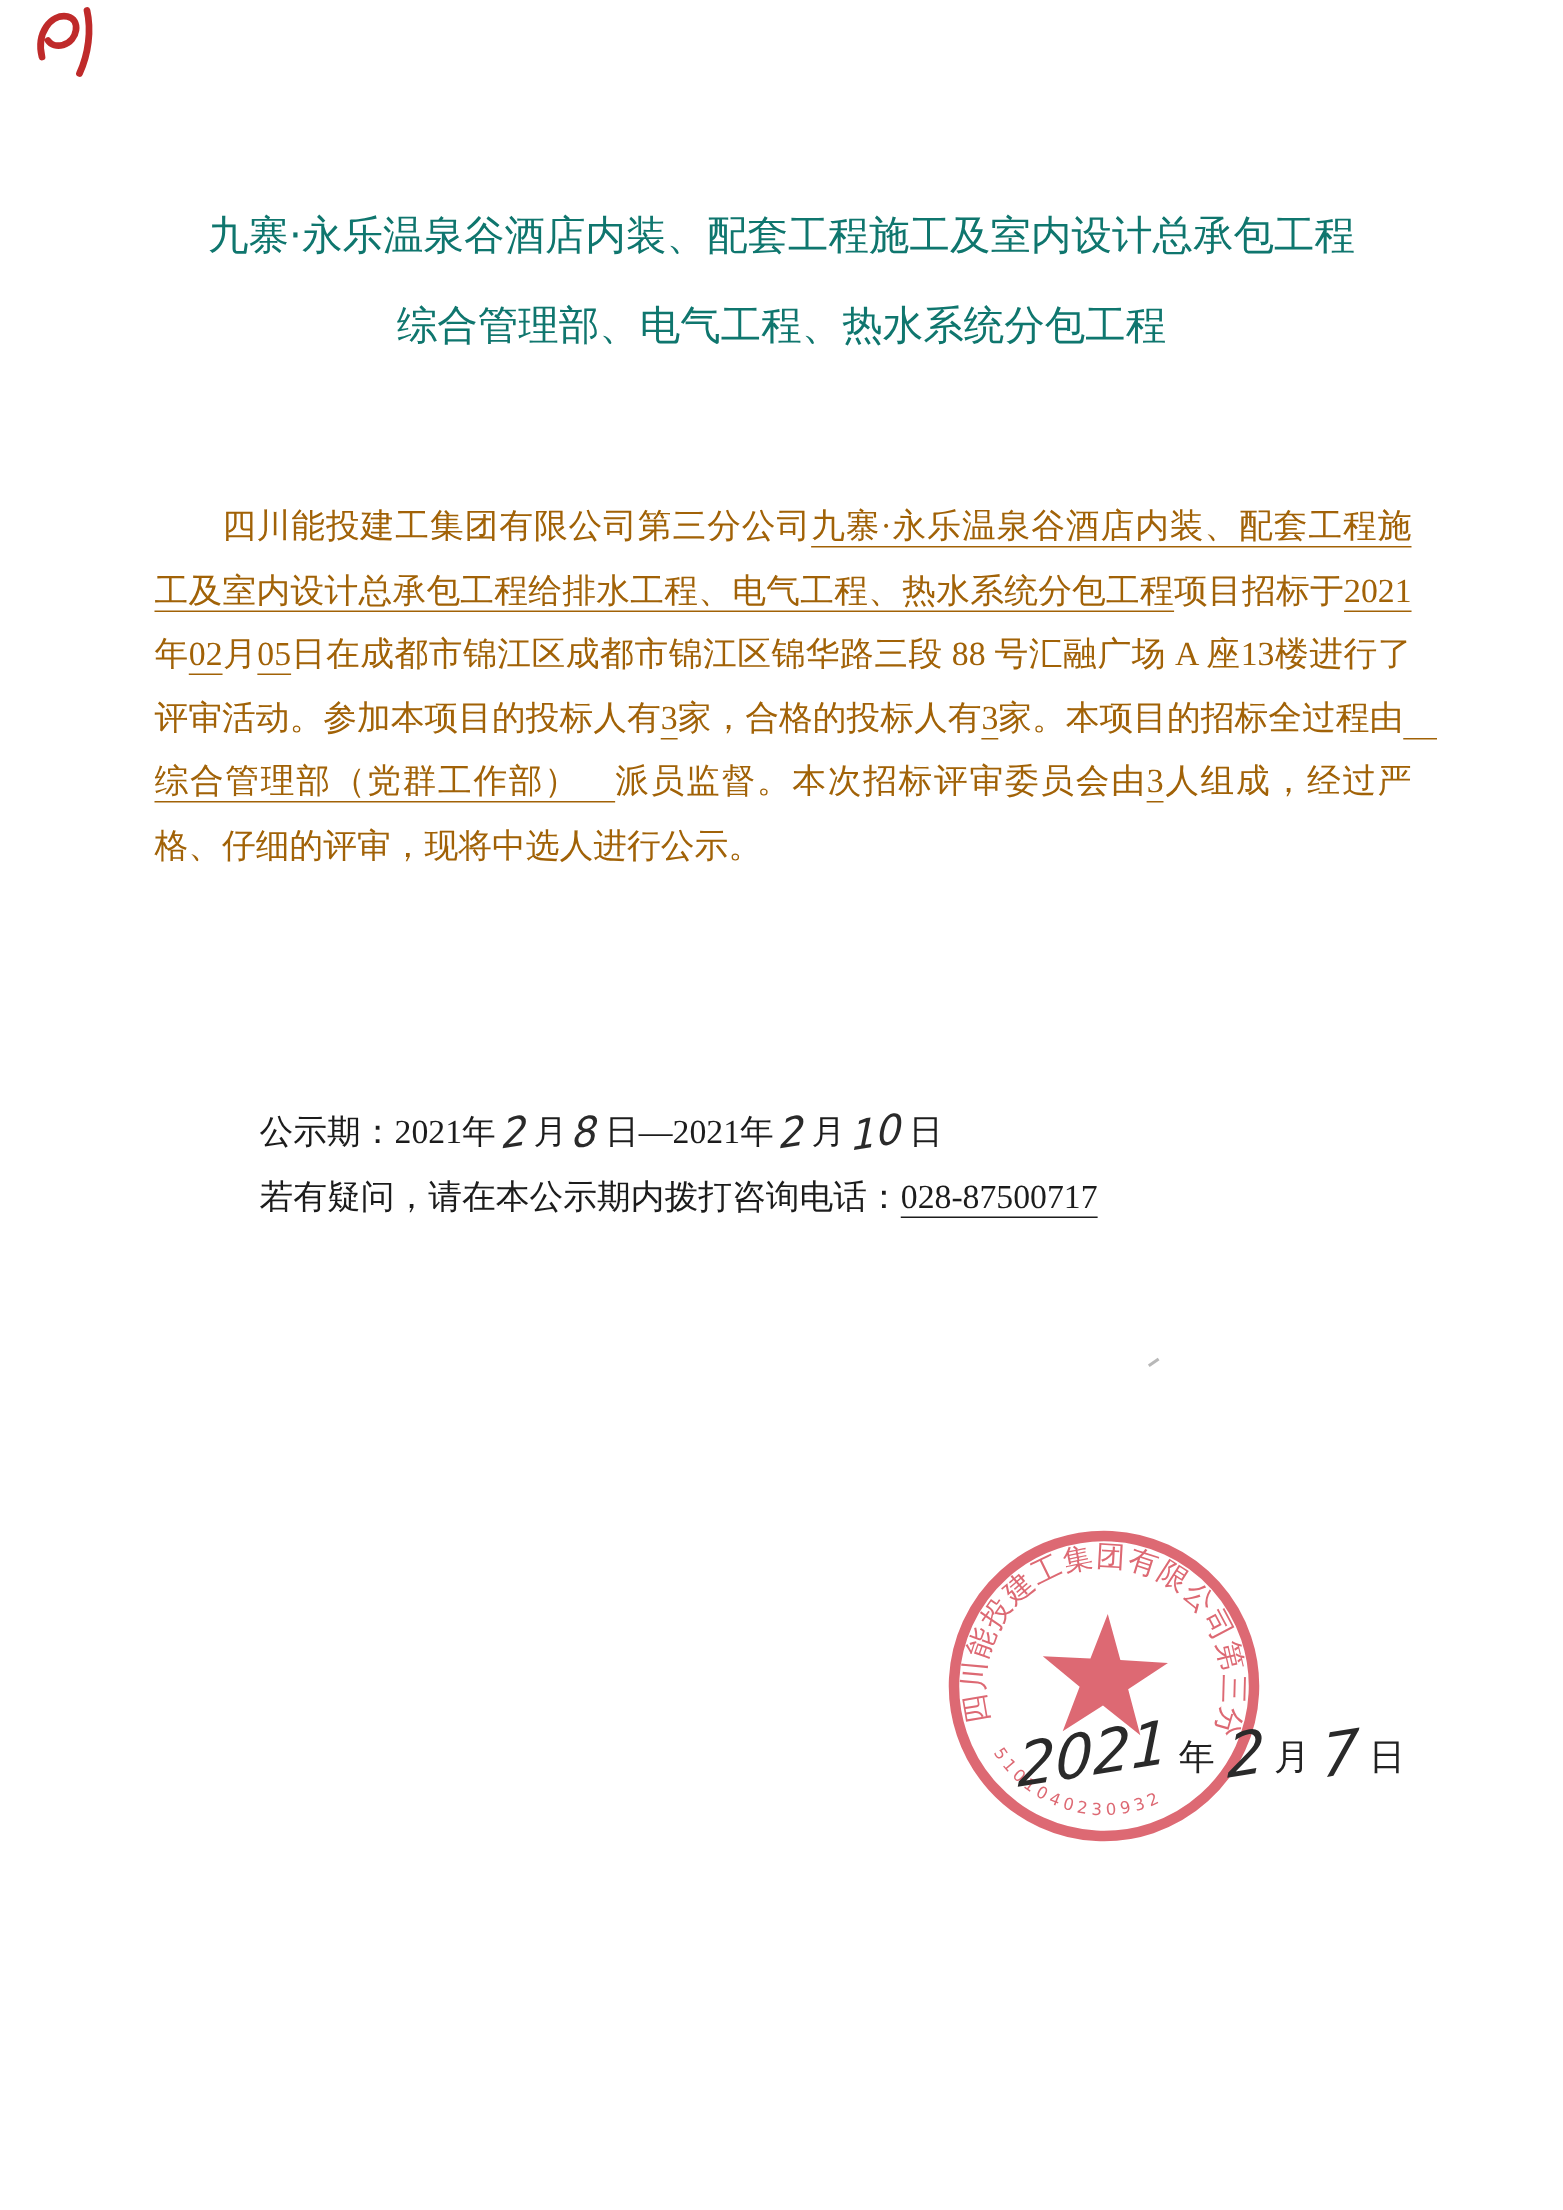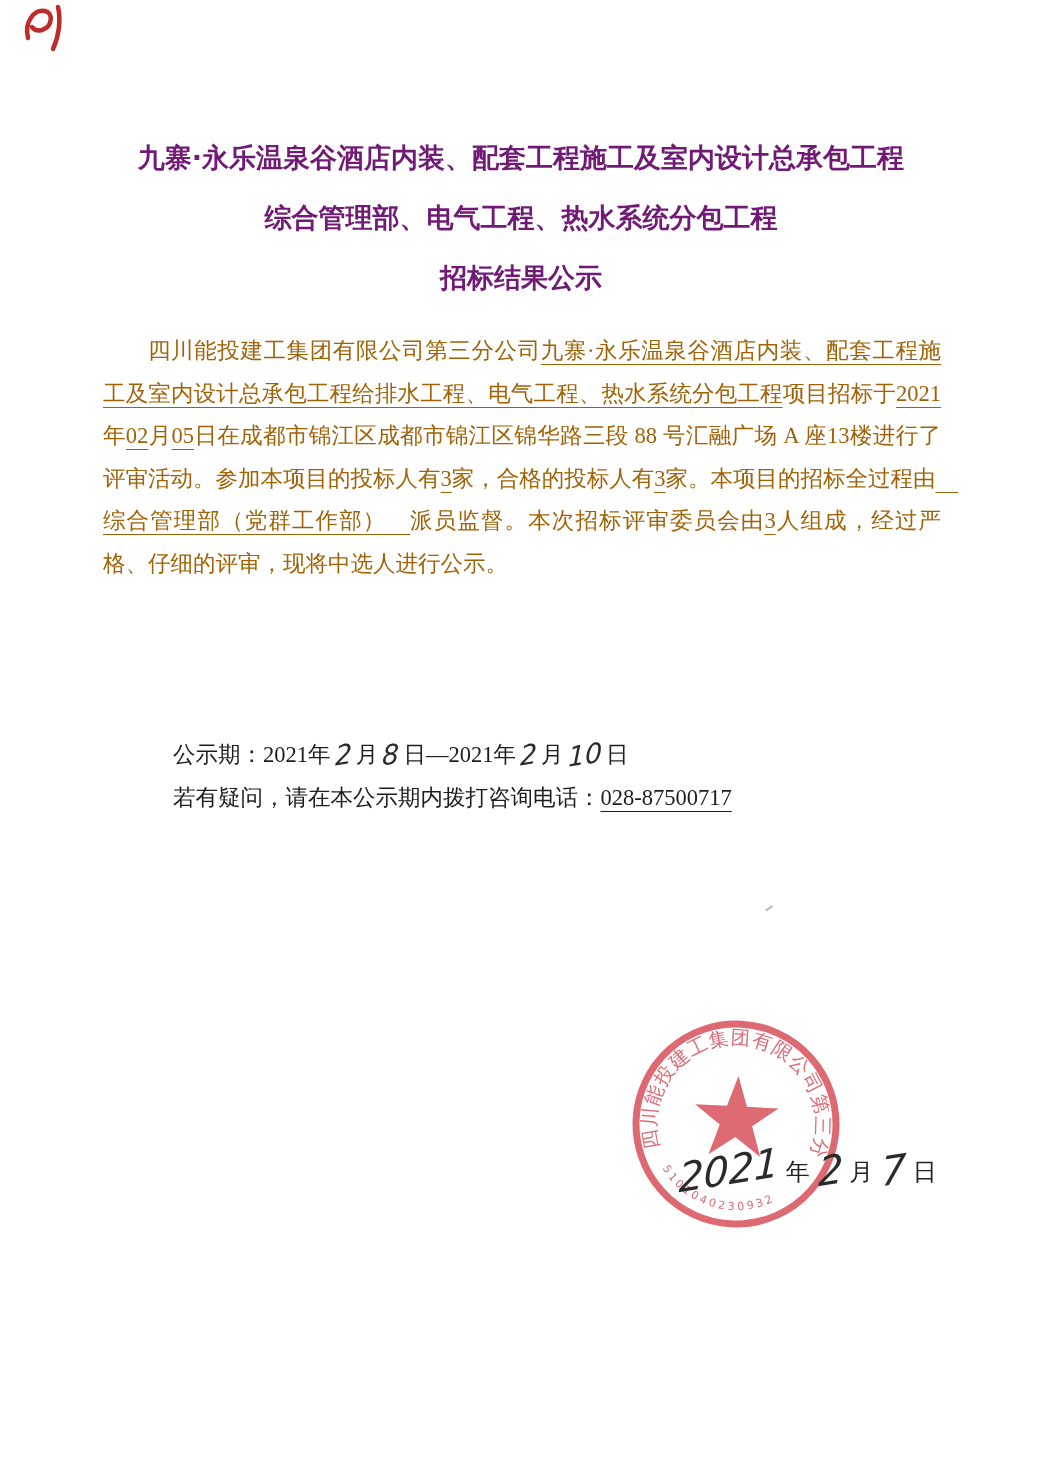--- a/index.html
+++ b/index.html
@@ -4,21 +4,21 @@
 <style>
   html,body { margin:0; padding:0; background:#ffffff; }
   .page {
     position:relative; width:1042px; height:1473px; background:#ffffff;
     font-family:"Liberation Serif","DejaVu Serif",serif; color:#1c1c1c;
     overflow:hidden;
   }
   .title-block {
     position:absolute; top:128px; left:0; width:100%; text-align:center;
     font-family:"DejaVu Sans","Liberation Sans",sans-serif;
-    font-weight:700; font-size:27px; line-height:60px; color:#701a75;
+    font-weight:400; font-size:27px; line-height:60px; color:#0f766e;
   }
   .body-par {
     position:absolute; top:330px; left:103px; width:838px;
     font-size:22.5px; line-height:42.6px; text-align:justify;
     text-indent:2em; color:#a16207;
   }
   .u { text-decoration:underline; text-underline-offset:6px; text-decoration-thickness:1px; }
   .winner-block {
     position:absolute; top:733px; left:173px; font-size:22.5px; line-height:43px;
   }
@@ -56,21 +56,20 @@
 <div class="page">
 
   <svg class="corner-marks" viewBox="0 0 62 62">
     <path d="M8,36 C4,20 14,7 25,9 C34,11 32,25 22,28 C18,29 14,28 12,25" fill="none" stroke="#bf2a2a" stroke-width="4.5" stroke-linecap="round"></path>
     <path d="M38,5 C41,18 39,34 33,47" fill="none" stroke="#bf2a2a" stroke-width="4.5" stroke-linecap="round"></path>
   </svg>
 
   <div class="title-block">
     <div>九寨·永乐温泉谷酒店内装、配套工程施工及室内设计总承包工程</div>
     <div>综合管理部、电气工程、热水系统分包工程</div>
-    <div>招标结果公示</div>
   </div>
 
   <div class="body-par"><span>四川能投建工集团有限公司第三分公司</span><span class="u">九寨·永乐温泉谷酒店内装、配套工程施工及室内设计总承包工程给排水工程、电气工程、热水系统分包工程</span><span>项目招标于</span><span class="u">2021</span><span>年</span><span class="u">02</span><span>月</span><span class="u">05</span><span>日在成都市锦江区成都市锦江区锦华路三段 88 号汇融广场 A 座13楼进行了评审活动。参加本项目的投标人有</span><span class="u">3</span><span>家，合格的投标人有</span><span class="u">3</span><span>家。本项目的招标全过程由</span><span class="u">　综合管理部（党群工作部）　</span><span>派员监督。本次招标评审委员会由</span><span class="u">3</span><span>人组成，经过严格、仔细的评审，现将中选人进行公示。</span></div>
 
   <div class="winner-block">
     <div><span>公示期：2021年</span><span class="hand">2</span><span>月</span><span class="hand">8</span><span>日—2021年</span><span class="hand">2</span><span>月</span><span class="hand">10</span><span>日</span></div>
     <div><span>若有疑问，请在本公示期内拨打咨询电话：</span><span class="u">028-87500717</span></div>
   </div>
 
   <div class="speck"></div>

